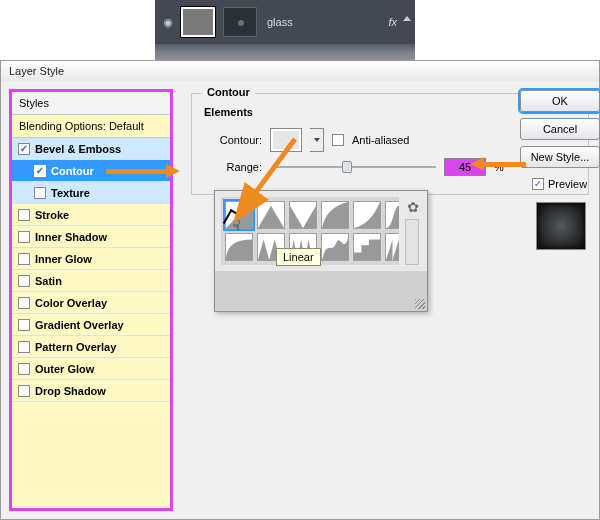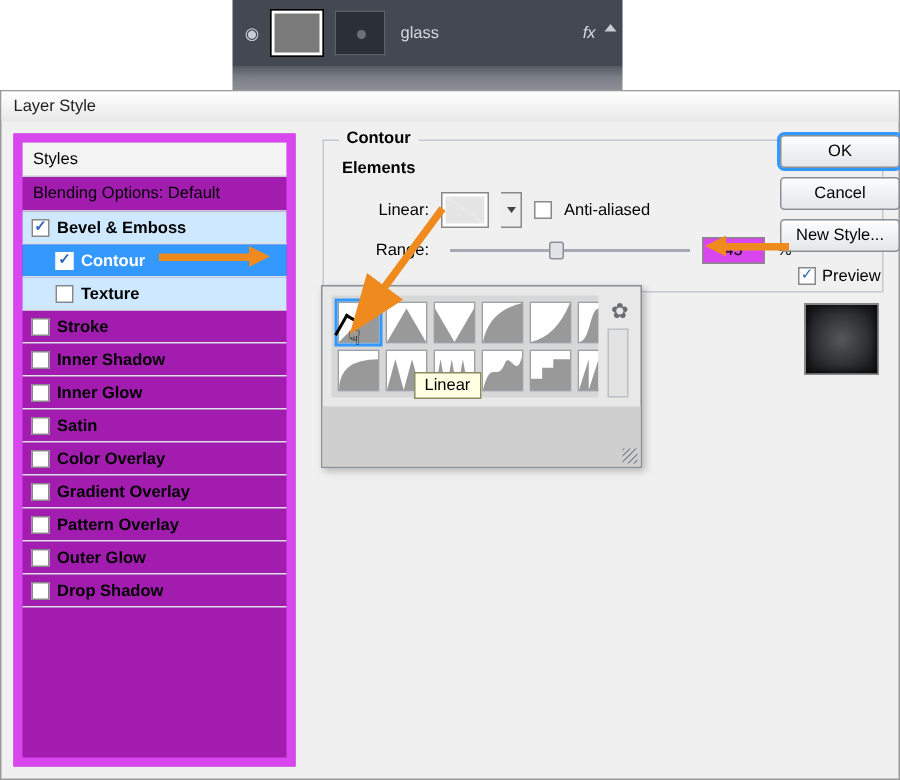--- a/index.html
+++ b/index.html
@@ -13,21 +13,21 @@
   .mask::after { content:""; position:absolute; left:14px; top:12px; width:6px; height:6px; background:#6b7078; border-radius:50%; }
   .fx-tag { margin-left:auto; font-style:italic; padding-right:18px; color:#d5d9df; }
   .fx-arr { position:absolute; right:4px; top:16px; width:0;height:0;border-left:4px solid transparent;border-right:4px solid transparent;border-bottom:5px solid #c7cbd2; }
   .strip-shadow { position:absolute; left:155px; top:44px; width:260px; height:16px; background:linear-gradient(#555a63,#7c8088,#8c8f95); }
 
   
   .dialog { position:absolute; left:0; top:60px; right:0; bottom:0; border:1px solid #9a9a9a; background:#f0f0f0; }
   .titlebar { height:20px; background:linear-gradient(#fff,#e8e8e8); padding-left:8px; line-height:20px; color:#222; }
   .body { display:flex; height:calc(100% - 20px); }
 
-  .styles-col { width:188px; border:6px solid #d946ef; margin:8px 0 8px 8px; background:#a21caf; }
+  .styles-col { width:164px; border:3px solid #d946ef; margin:8px 0 8px 8px; background:#fef9c3; }
   .styles-hdr { padding:5px 7px; border-bottom:1px solid #c7cad0; background:#f3f3f3; }
   .row { display:flex; align-items:center; height:22px; padding:0 6px; border-bottom:1px solid #dde0e5; gap:5px; position:relative;font-weight:bold; }
   .row.sub { padding-left:22px; }
   .row.sel { background:#3399ff; color:#fff; }
   .row.sel .square { border-color:#fff; }
   .row.active { background:#cde8ff; }
   .square { width:12px; height:12px; border:1px solid #888; background:#fff; display:flex; align-items:center; justify-content:center; }
   .square.chk::after { content:"✓"; font-size:10px; color:#2a64b6; line-height:1; }
   .blend-row { padding:5px 7px; border-bottom:1px solid #c7cad0; }
 
@@ -148,21 +148,21 @@
           <span class="square"></span>
           <span>Drop Shadow</span>
         </div>
     </div>
 
     <div class="center">
       <div class="fieldset">
         <div class="legend">Contour</div>
         <div class="sublegend">Elements</div>
         <div class="ctl-row">
-          <span class="lbl">Linear:</span>
+          <span class="lbl">Contour:</span>
           <span class="contour-prev"></span>
           <span class="dd-btn">
               <span class="car"></span>
             </span>
           <span class="square"></span>
           <span>Anti-aliased</span>
         </div>
         <div class="ctl-row">
           <span class="lbl">Range:</span>
           <div class="slider-track">

